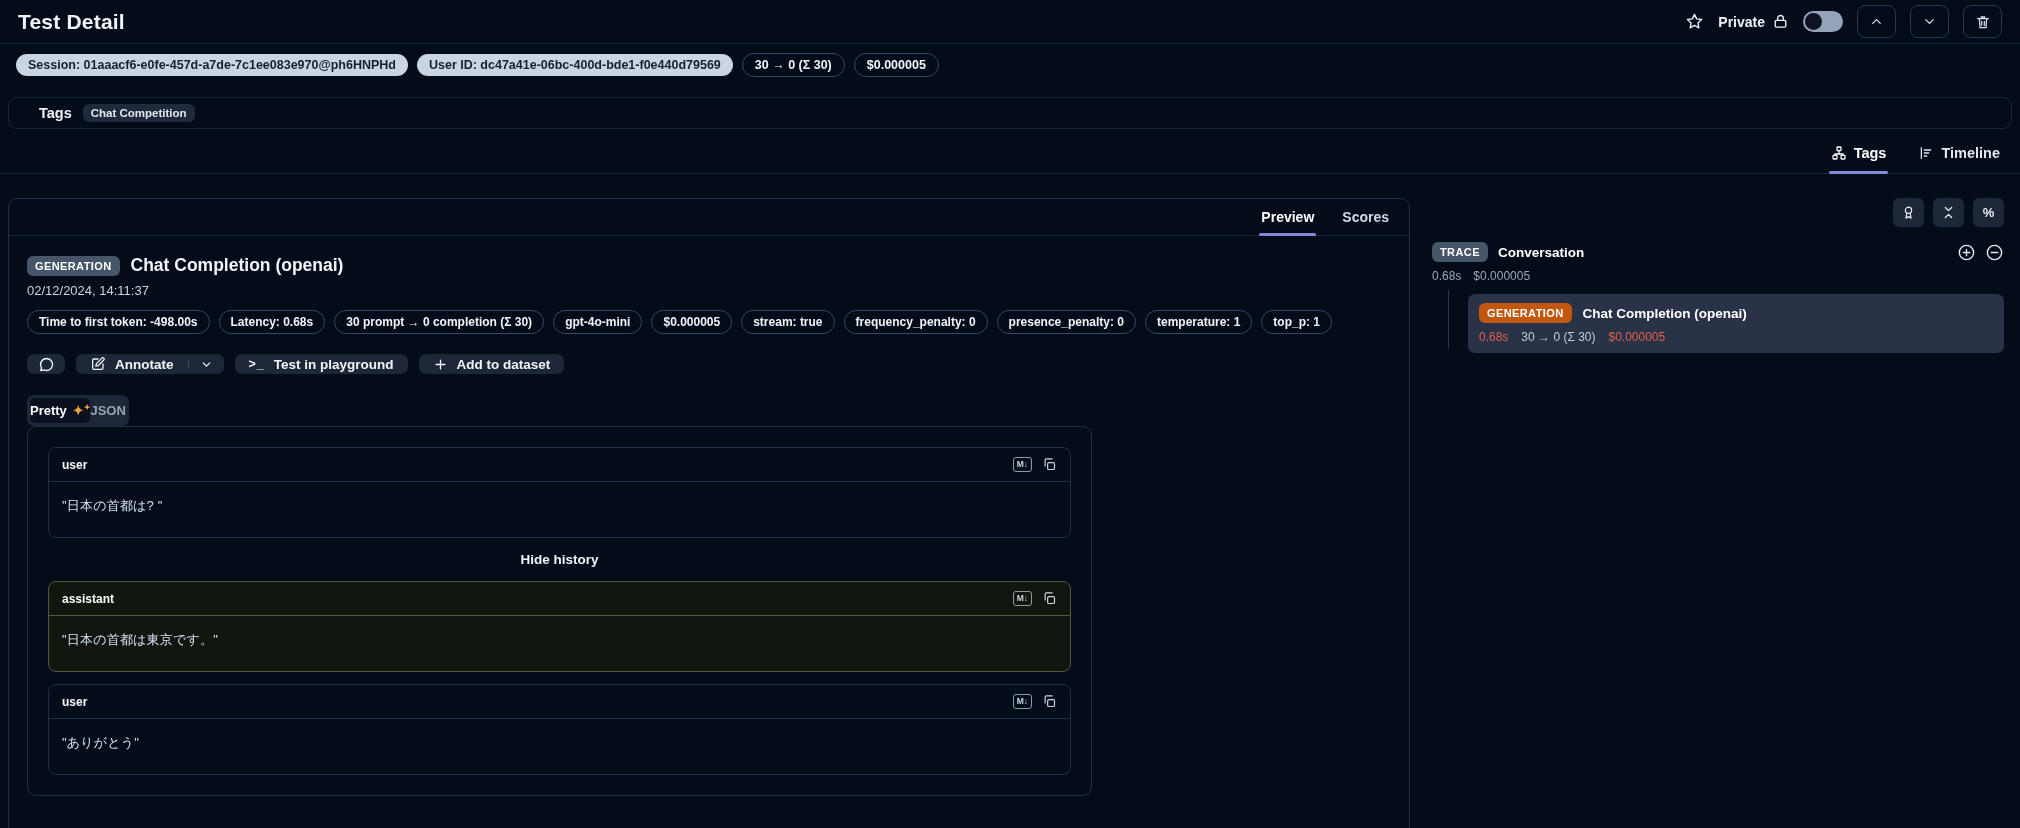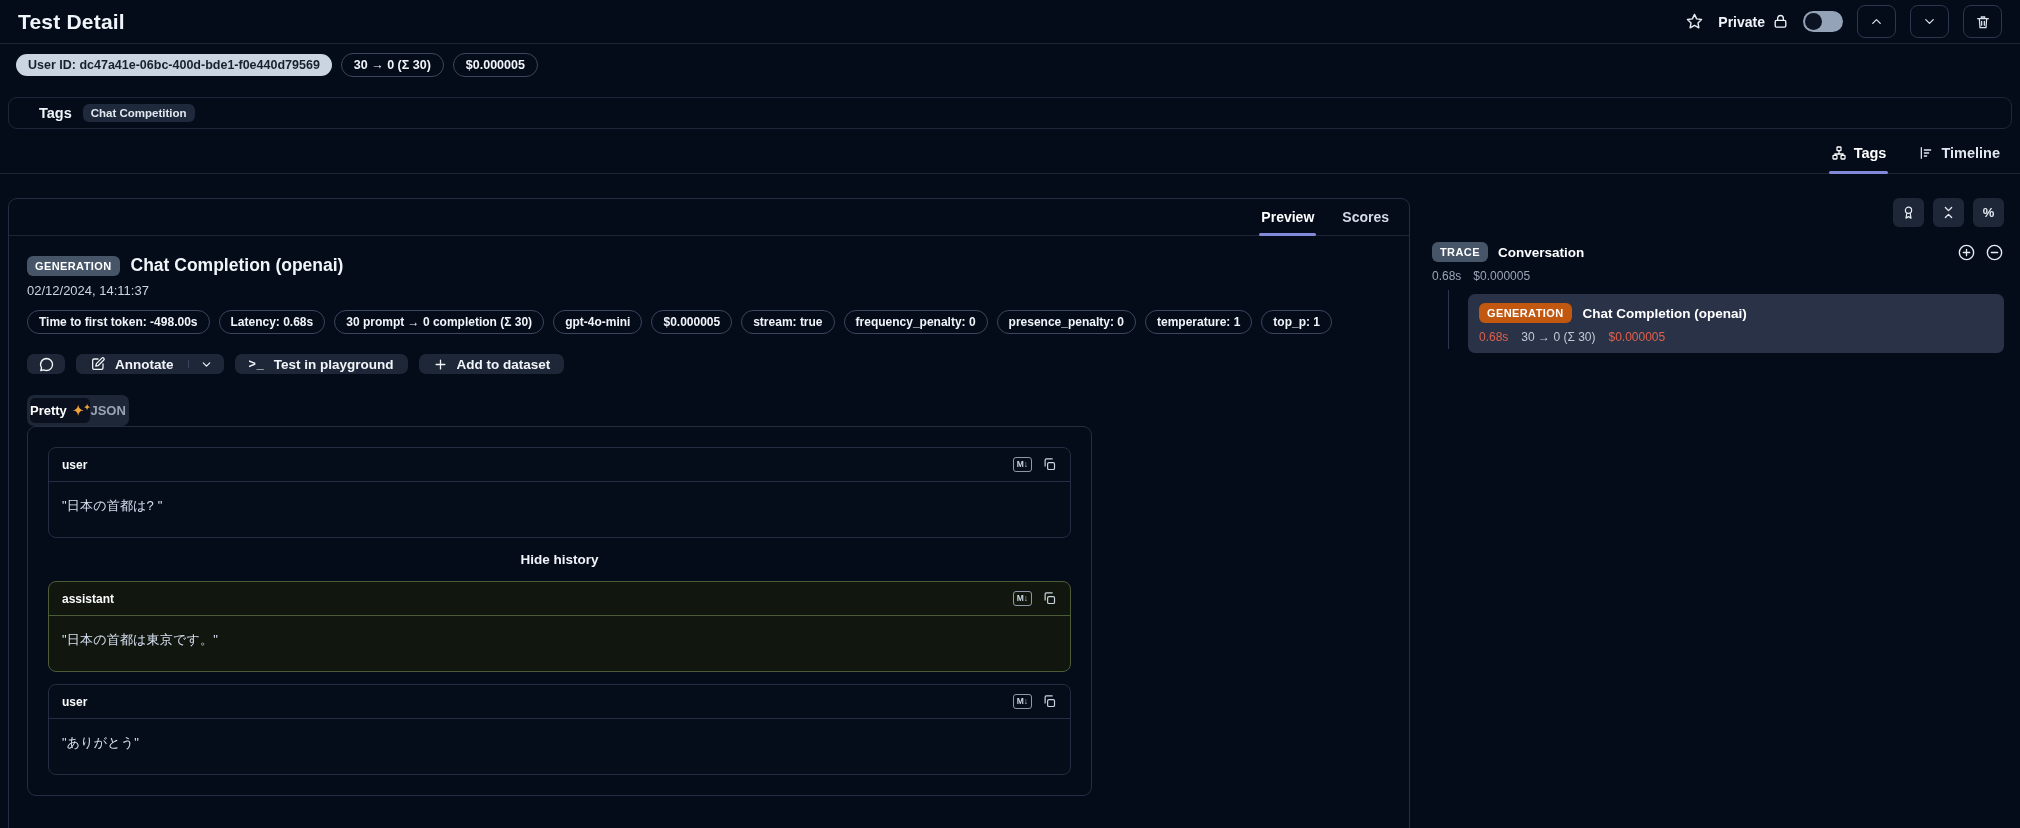--- a/index.html
+++ b/index.html
@@ -167,20 +167,21 @@
       <span>
         <svg width="16" height="16" viewBox="0 0 24 24" fill="none" stroke="currentColor" stroke-width="1.9" stroke-linecap="round">
             <path d="M4 7h16M9.5 7V4.5h5V7M6.5 7l1 13.5h9l1-13.5M10 11v6M14 11v6"></path>
           </svg>
       </span>
     </button>
   </div>
 </header>
 
 <div class="meta-row">
+  <span class="pill-light">Session: 01aaacf6-e0fe-457d-a7de-7c1ee083e970@ph6HNPHd</span>
   <span class="pill-light">User ID: dc47a41e-06bc-400d-bde1-f0e440d79569</span>
   <span class="pill-outline">30 → 0 (Σ 30)</span>
   <span class="pill-outline">$0.000005</span>
 </div>
 
 <div class="tags-box">
   <span class="tags-label">Tags</span>
   <span class="chip">Chat Competition</span>
 </div>
 

